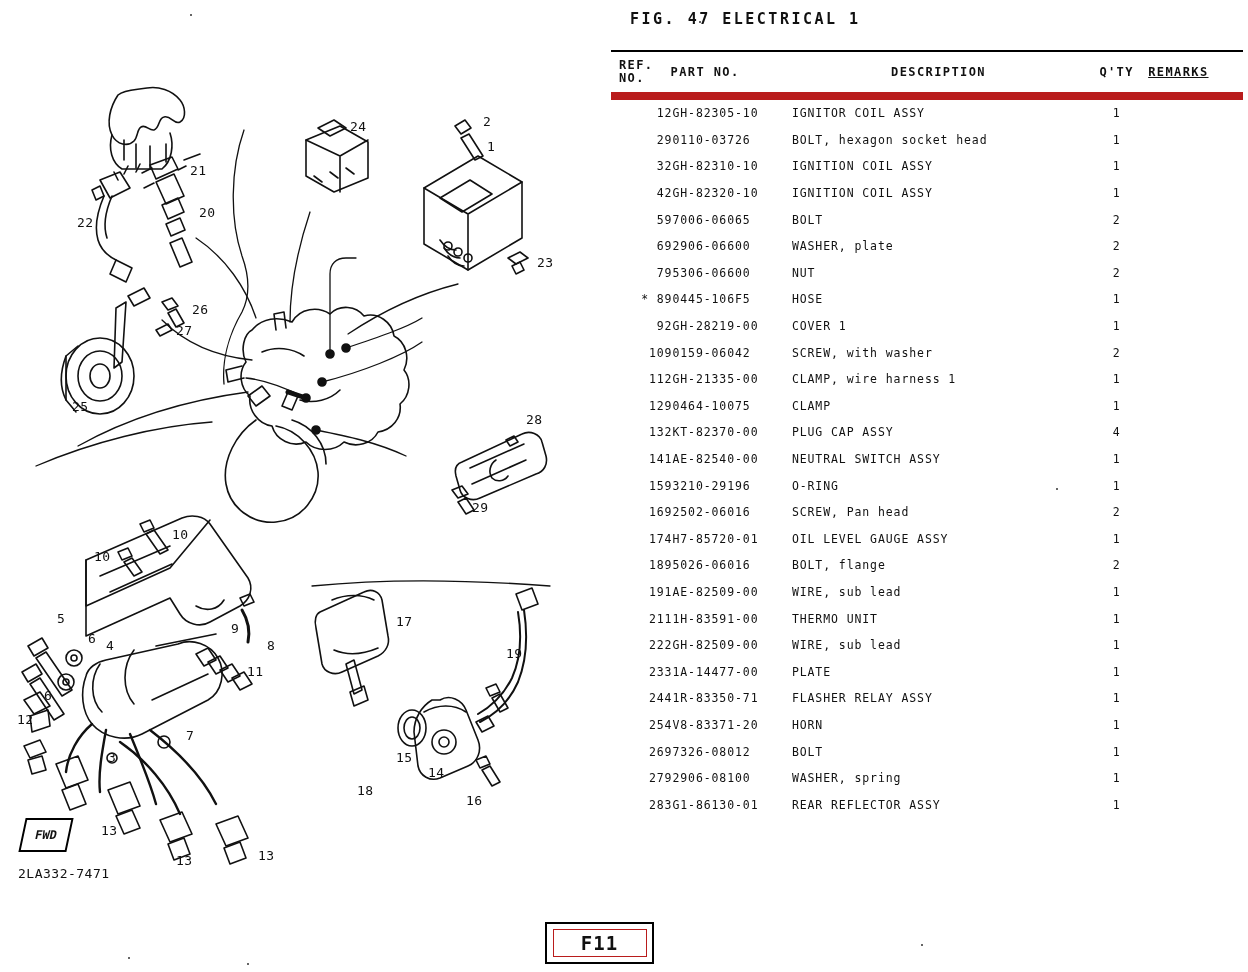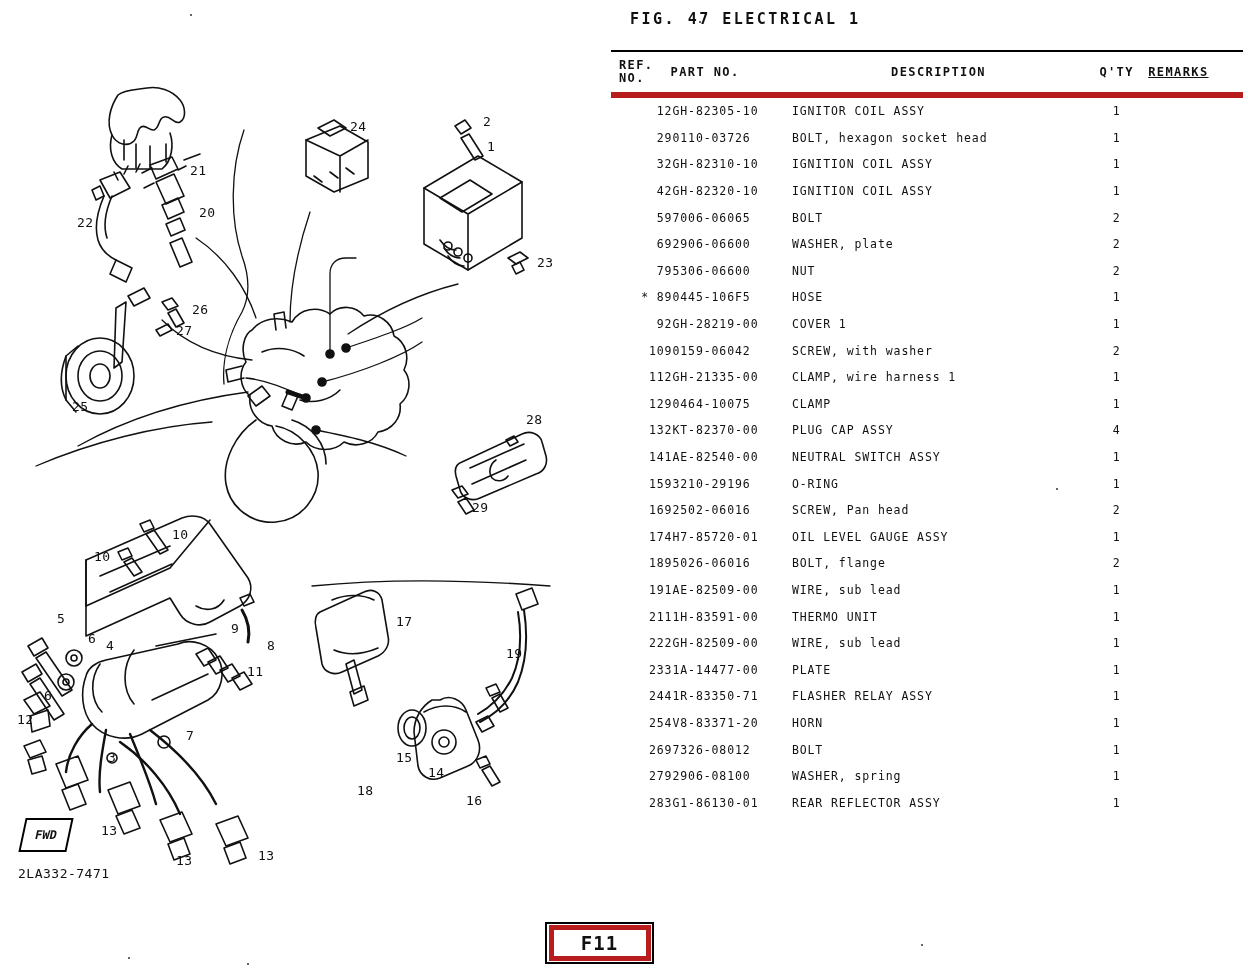--- a/index.html
+++ b/index.html
@@ -60,21 +60,21 @@
   }
   table.parts th, table.parts td {
     padding: 0;
     vertical-align: middle;
   }
   table.parts thead th {
     height: 40px;
     font-weight: bold;
     font-size: 12px;
     letter-spacing: 1.4px;
-    border-bottom: 6px solid #b91c1c;
+    border-bottom: 8px solid #b91c1c;
     border-top: 2px solid #000;
   }
   table.parts thead th.refno {
     line-height: 1.05;
     white-space: pre-line;
     text-align: left;
     padding-left: 8px;
     width: 46px;
   }
   table.parts thead th.partno { text-align: left; padding-left: 6px; width: 124px; }
@@ -93,21 +93,21 @@
   .page-code-box {
     position: absolute;
     left: 545px; top: 922px;
     width: 105px; height: 38px;
     border: 2px solid #000;
     display: flex;
     align-items: center;
     justify-content: center;
   }
   .page-code-inner {
-    border: 5px solid #b91c1c;
+    border: 1px solid #b91c1c;
     width: 92px; height: 26px;
     display: flex;
     align-items: center;
     justify-content: center;
     font-family: "DejaVu Sans Mono", monospace;
     font-size: 19px;
     font-weight: bold;
     letter-spacing: 1px;
   }
 

